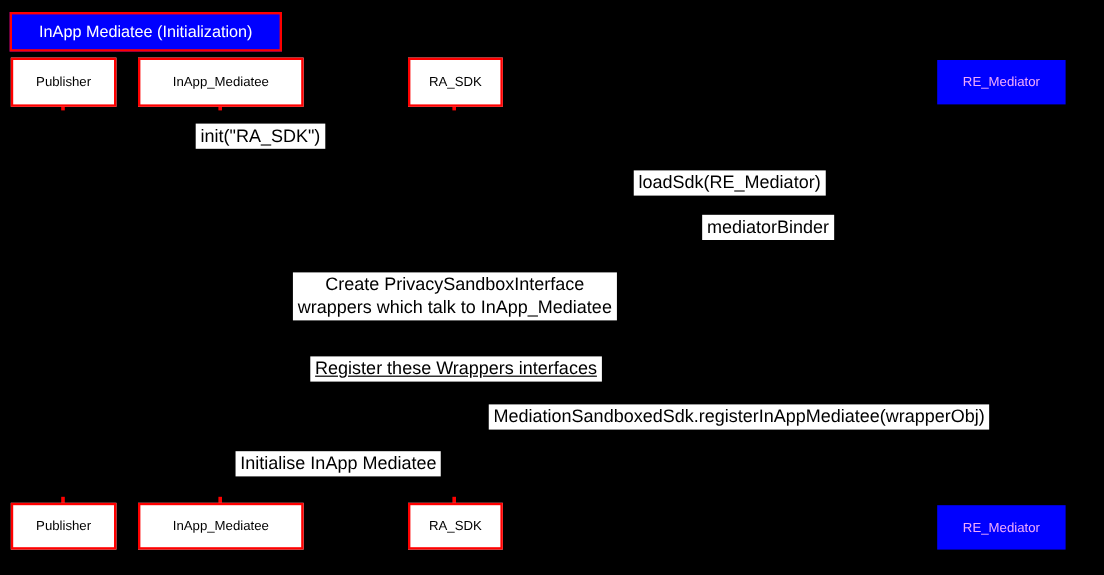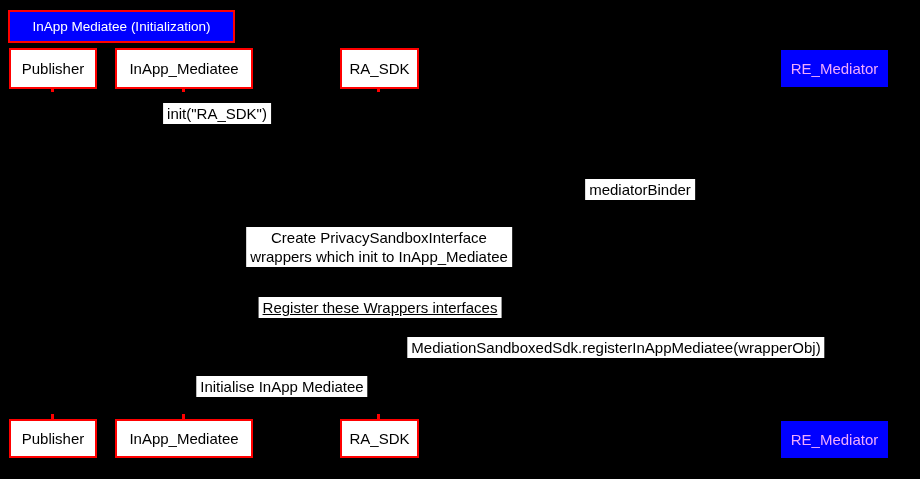--- a/index.html
+++ b/index.html
@@ -32,21 +32,21 @@
     justify-content: center;
     white-space: nowrap;
   }
   
   .actor {
     position: absolute;
     box-sizing: border-box;
     background: #ffffff;
     border: 2px solid #ff0000;
     color: #000000;
-    font-size: 15px;
+    font-size: 11px;
     display: flex;
     align-items: center;
     justify-content: center;
     white-space: nowrap;
   }
   .actor.blue {
     background: #0000ff;
     border: none;
     color: #f0abfc;
   }
@@ -98,23 +98,24 @@
   <div class="stub" style="left:51px;  top:414px; height:5px;"></div>
   <div class="stub" style="left:182px; top:414px; height:5px;"></div>
   <div class="stub" style="left:377px; top:414px; height:5px;"></div>
 
   <div class="actor" style="left:9px;   top:48px; width:88px;  height:41px;">Publisher</div>
   <div class="actor" style="left:115px; top:48px; width:138px; height:41px;">InApp_Mediatee</div>
   <div class="actor" style="left:340px; top:48px; width:79px;  height:41px;">RA_SDK</div>
   <div class="actor blue" style="left:781px; top:50px; width:107px; height:37px;">RE_Mediator</div>
 
   <div class="msg" style="left:217px; top:103px;">init("RA_SDK")</div>
+  <div class="msg" style="left:608px; top:142px;">loadSdk(RE_Mediator)</div>
   <div class="msg" style="left:608px; top:179px;margin-left:32px;">mediatorBinder</div>
   <div class="msg multiline" style="left:379px; top:227px;">Create PrivacySandboxInterface
-wrappers which init to InApp_Mediatee</div>
+wrappers which talk to InApp_Mediatee</div>
   <div class="msg" style="left:380px; top:297px;text-decoration:underline;">Register these Wrappers interfaces</div>
   <div class="msg" style="left:616px; top:337px;text-align:right;">MediationSandboxedSdk.registerInAppMediatee(wrapperObj)</div>
   <div class="msg" style="left:282px; top:376px;">Initialise InApp Mediatee</div>
 
   <div class="actor" style="left:9px;   top:419px; width:88px;  height:39px;">Publisher</div>
   <div class="actor" style="left:115px; top:419px; width:138px; height:39px;">InApp_Mediatee</div>
   <div class="actor" style="left:340px; top:419px; width:79px;  height:39px;">RA_SDK</div>
   <div class="actor blue" style="left:781px; top:421px; width:107px; height:37px;">RE_Mediator</div>
 
 </div>

